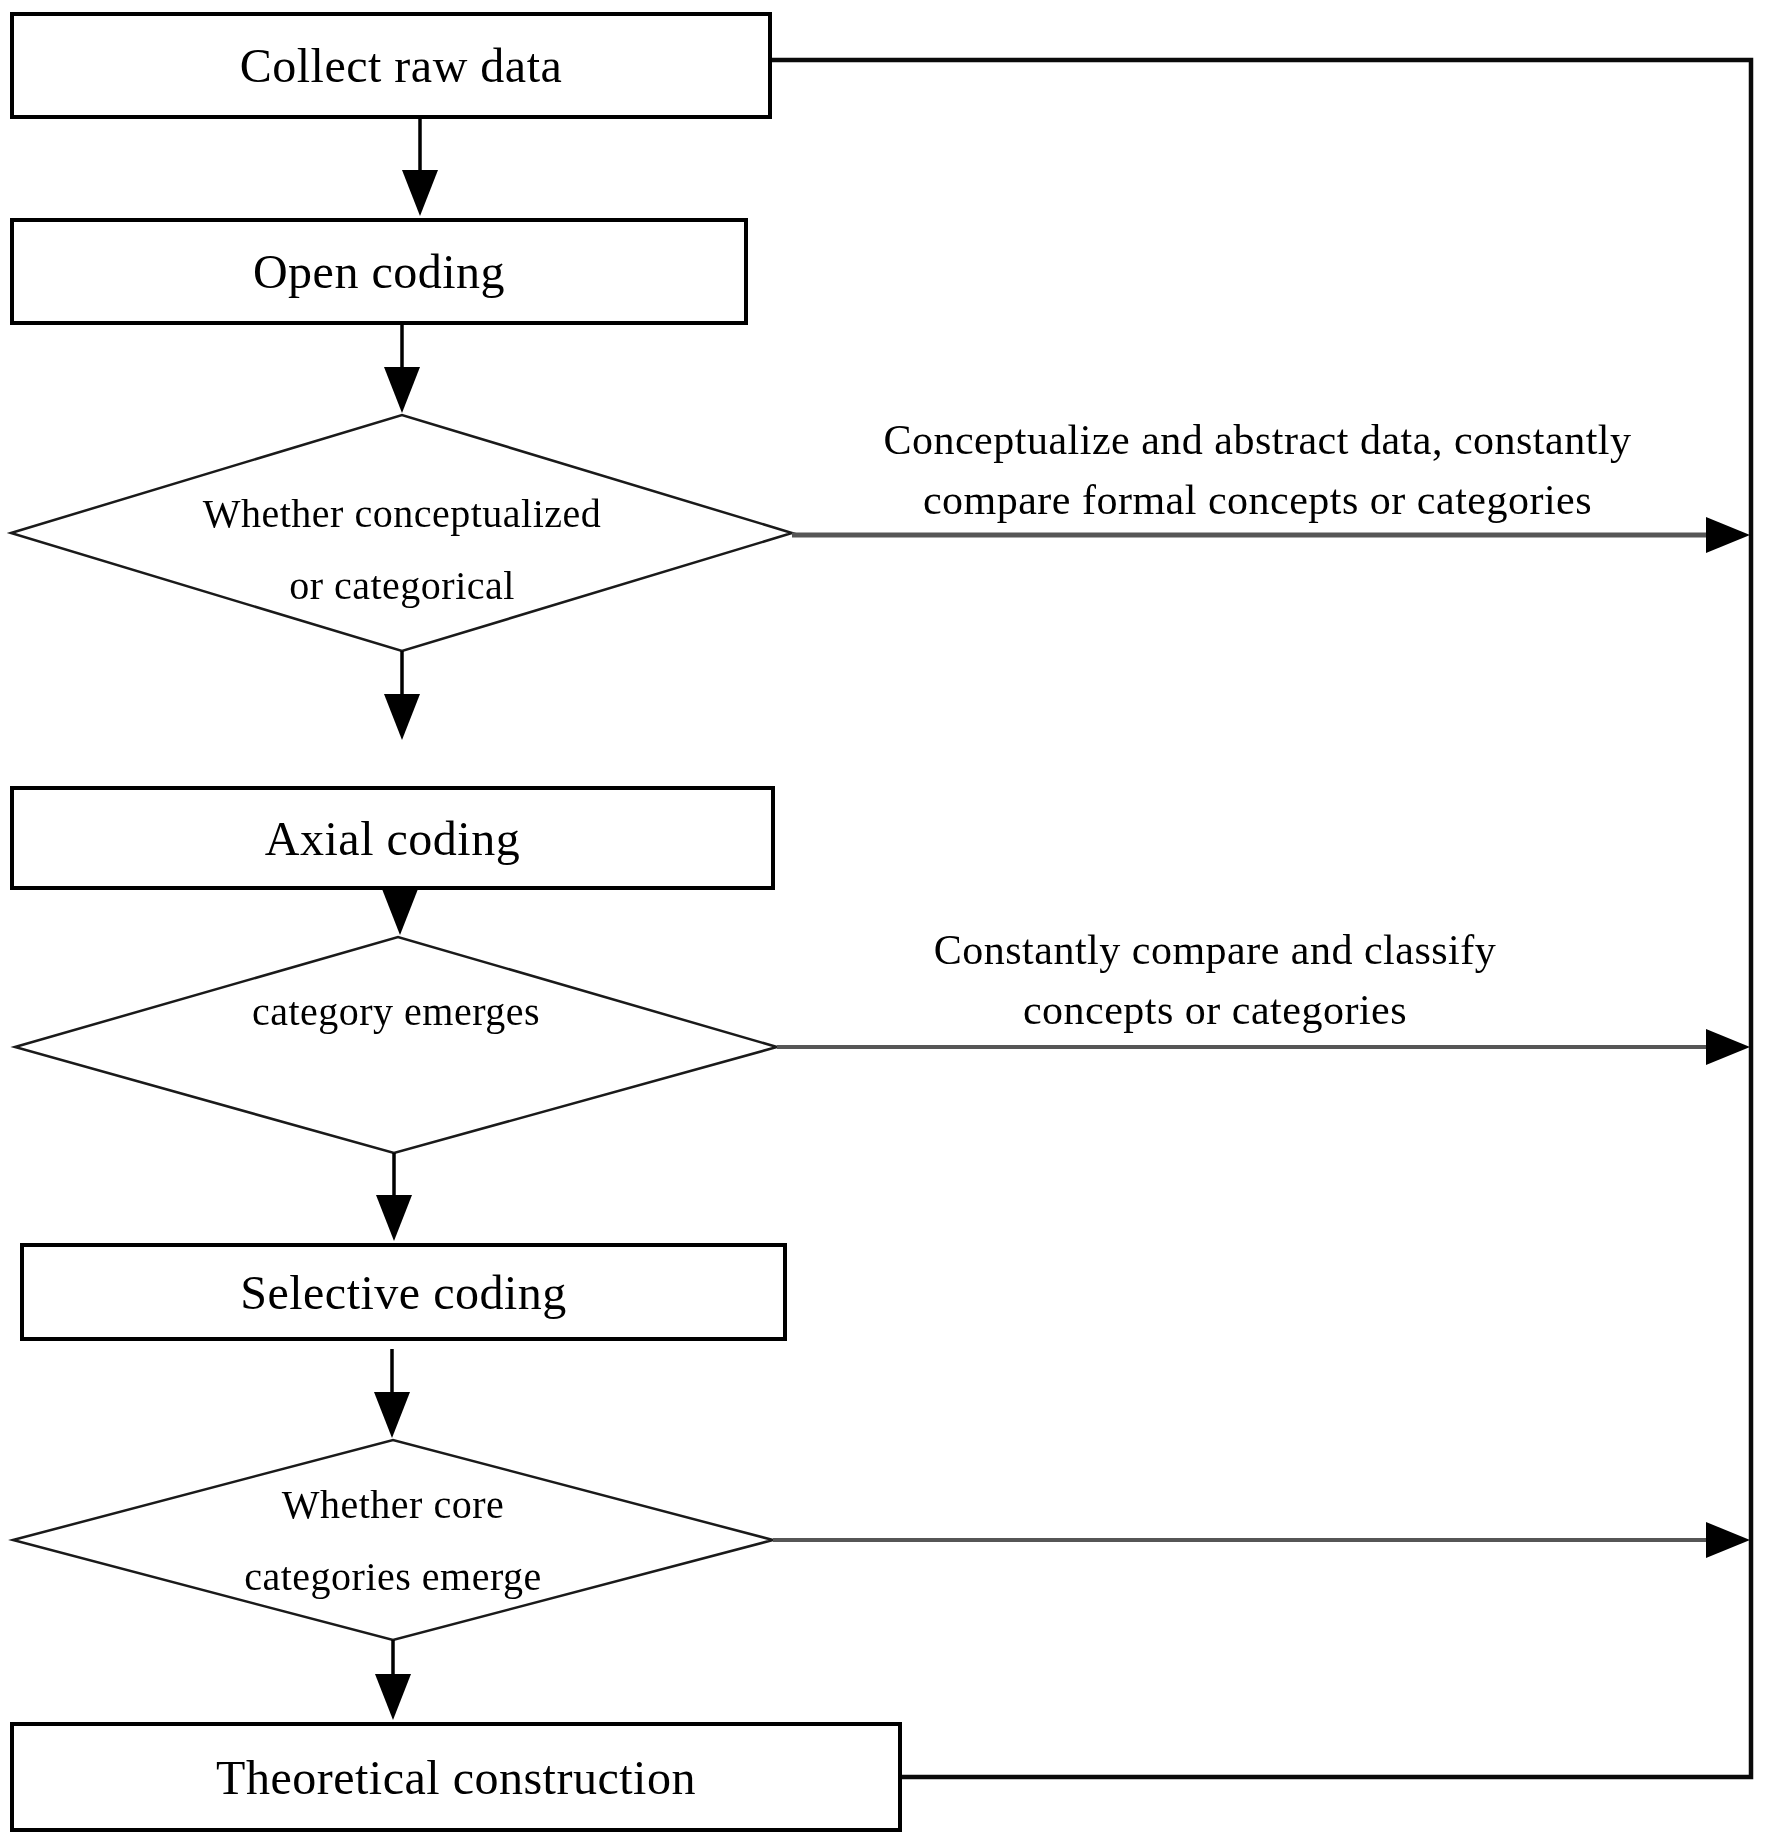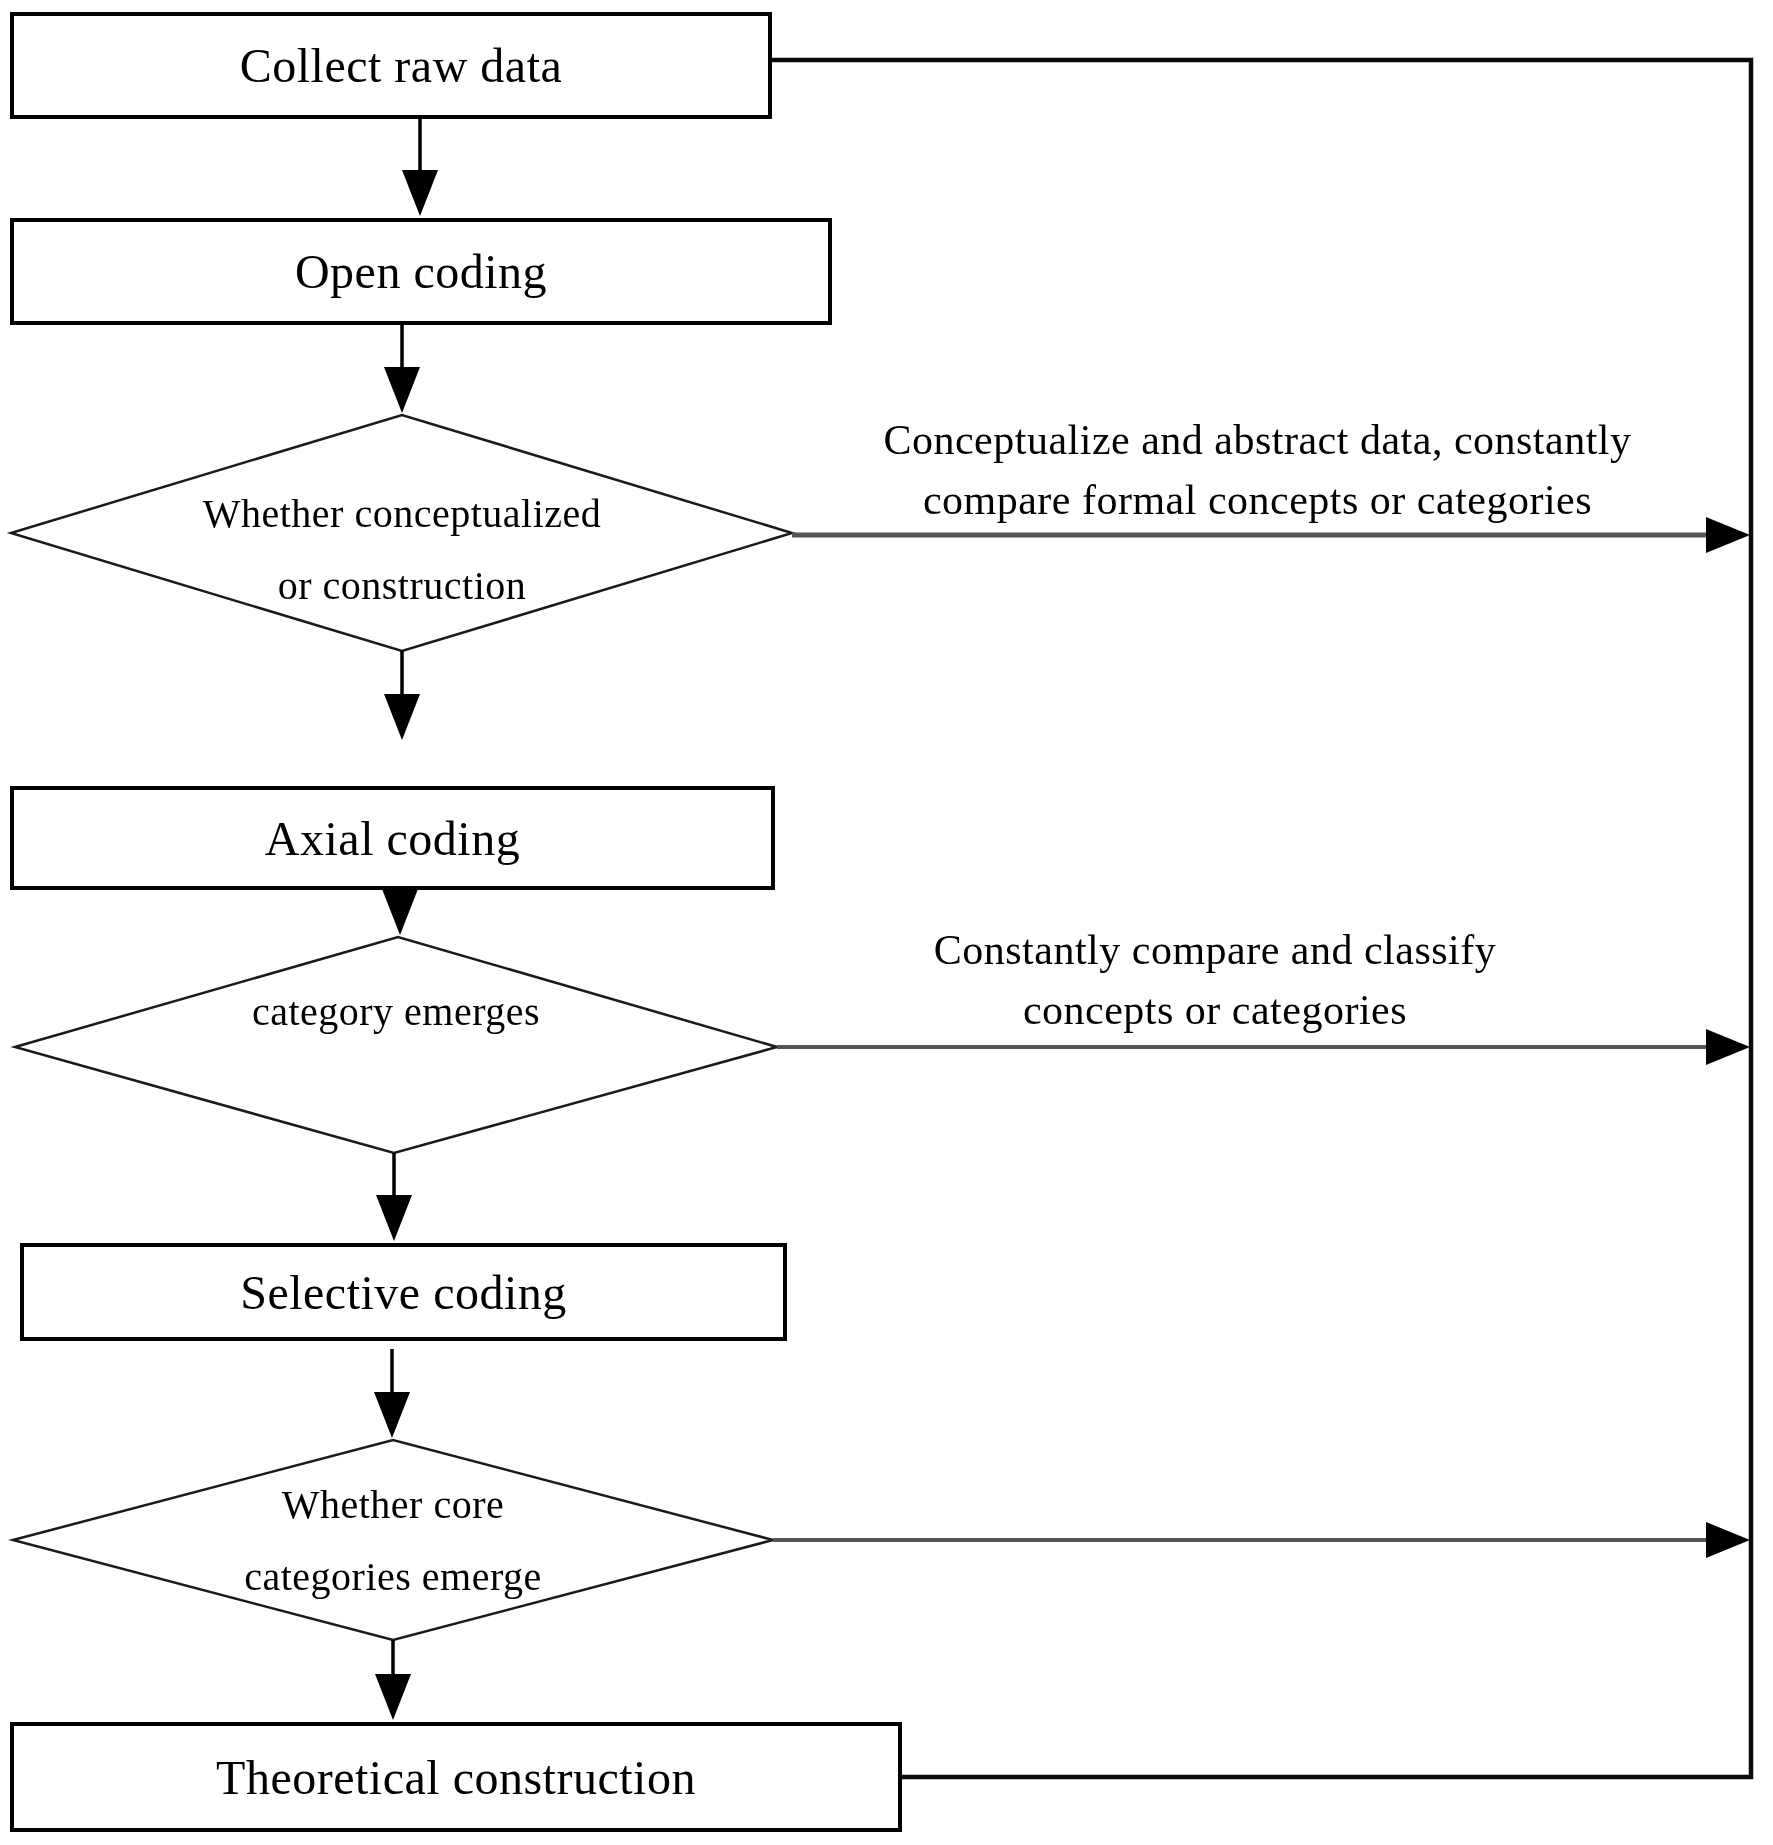--- a/index.html
+++ b/index.html
@@ -96,39 +96,39 @@
     <g>
       <line x1="773" y1="1540" x2="1712" y2="1540" stroke="#565656" stroke-width="4"></line>
       <polygon points="1706,1522 1706,1558 1750,1540" fill="#000"></polygon>
     </g>
   </svg>
 
   <div class="node-box" style="left:10px;top:12px;width:762px;height:107px;padding-left:20px;">
     <span>Collect raw data</span>
   </div>
 
-  <div class="node-box" style="left:10px;top:218px;width:822px;height:107px;">
+  <div class="node-box" style="left:10px;top:218px;width:738px;height:107px;">
     <span>Open coding</span>
   </div>
 
   <div class="node-box" style="left:10px;top:786px;width:765px;height:104px;">
     <span>Axial coding</span>
   </div>
 
   <div class="node-box" style="left:20px;top:1243px;width:767px;height:98px;">
     <span>Selective coding</span>
   </div>
 
   <div class="node-box" style="left:10px;top:1722px;width:892px;height:110px;">
     <span>Theoretical construction</span>
   </div>
 
   <div class="diamond-label" style="left:52px;top:478px;width:700px;">
     <div>Whether conceptualized</div>
-    <div>or construction</div>
+    <div>or categorical</div>
   </div>
 
   <div class="diamond-label" style="left:46px;top:976px;width:700px;">
     <div>category emerges</div>
   </div>
 
   <div class="diamond-label" style="left:43px;top:1469px;width:700px;">
     <div>Whether core</div>
     <div>categories emerge</div>
   </div>

